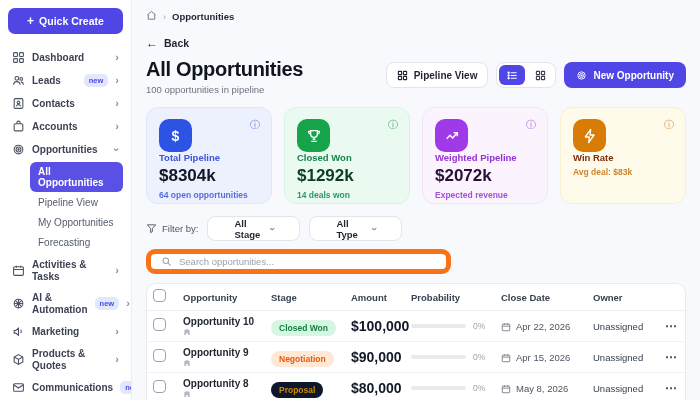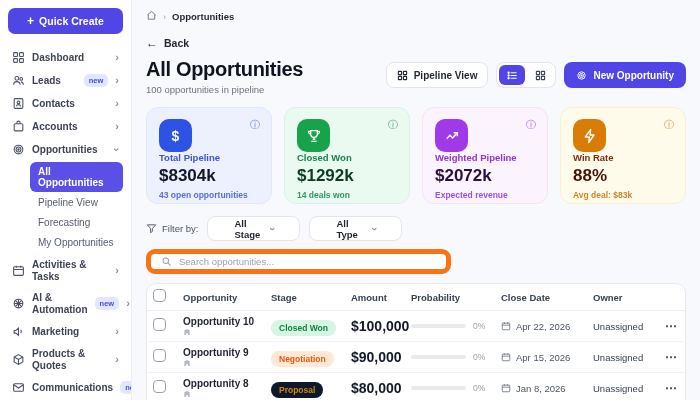--- a/index.html
+++ b/index.html
@@ -94,21 +94,21 @@
   .opp-sub-icon svg { width:8px; height:8px; }
   .badge { display:inline-block; font-size:8.5px; font-weight:bold; padding:3px 8px; border-radius:9px; }
   .badge-closed-won   { background:#d5f6e3; color:#15803d; }
   .badge-negotiation  { background:#ffe8d5; color:#ea580c; }
   .badge-proposal     { background:#0f172a; color:#ca8a04; }
   .amount { font-size:14px; font-weight:bold; color:#111827; }
   .prob-cell { display:flex; align-items:center; gap:7px; }
   .pbar { width:55px; height:4px; background:#e8eaee; border-radius:2px; overflow:hidden; }
   .pfill { display:block; height:100%; background:#4f46e5; width:0%; }
   .ppct { font-size:8.5px; color:#9ca3af; }
-  .date-cell { display:flex; align-items:flex-start; gap:5px; font-size:9.5px; color:#4b5563; }
+  .date-cell { display:flex; align-items:flex-end; gap:5px; font-size:9.5px; color:#4b5563; }
   .date-cell svg { width:10px; height:10px; color:#6b7280; }
   .owner { font-size:9.5px; color:#374151; }
   .row-menu { text-align:right; padding-right:6px; font-size:12px; font-weight:bold; color:#374151; letter-spacing:1px; cursor:pointer; }
 </style>
 </head>
 <body>
 
 <div class="app">
 
   <aside class="sidebar">
@@ -177,22 +177,22 @@
               <circle cx="12" cy="12" r="1.2" fill="currentColor"></circle>
             </svg>
           </span>
         <span class="nav-label">Opportunities</span>
         <span class="chev down">›</span>
       </div>
 
       <div class="subnav">
         <div class="subnav-item active">All Opportunities</div>
         <div class="subnav-item">Pipeline View</div>
+        <div class="subnav-item">My Opportunities</div>
         <div class="subnav-item">Forecasting</div>
-        <div class="subnav-item">My Opportunities</div>
       </div>
 
       <div class="nav-item">
         <span class="nicon">
             <svg viewBox="0 0 24 24" fill="none" stroke="currentColor" stroke-width="2">
               <rect x="3" y="5" width="18" height="16" rx="2"></rect>
               <path d="M3 10h18M8 3v4M16 3v4"></path>
             </svg>
           </span>
         <span class="nav-label">Activities &amp; Tasks</span>
@@ -315,21 +315,21 @@
       </div>
     </div>
 
     <div class="cards">
 
       <div class="card c-blue">
         <div class="card-icon">$</div>
         <span class="card-info">ⓘ</span>
         <div class="card-label">Total Pipeline</div>
         <div class="card-value">$8304k</div>
-        <div class="card-sub">43 open opportunities</div>
+        <div class="card-sub">64 open opportunities</div>
       </div>
 
       <div class="card c-green">
         <div class="card-icon">
             <svg viewBox="0 0 24 24" fill="none" stroke="currentColor" stroke-width="2">
               <path d="M7 4h10v5a5 5 0 0 1-10 0z"></path>
               <path d="M7 5H4a3 3 0 0 0 3 4M17 5h3a3 3 0 0 1-3 4"></path>
               <path d="M12 14v3M8 20h8M10 17h4"></path>
             </svg>
           </div>
@@ -353,21 +353,20 @@
       </div>
 
       <div class="card c-amber">
         <div class="card-icon">
             <svg viewBox="0 0 24 24" fill="none" stroke="currentColor" stroke-width="2" stroke-linejoin="round">
               <path d="M13 2L5 13.5h6L10 22l8-11.5h-6z"></path>
             </svg>
           </div>
         <span class="card-info">ⓘ</span>
         <div class="card-label">Win Rate</div>
-        <div class="card-value">88%</div>
         <div class="card-sub">Avg deal: $83k</div>
       </div>
 
     </div>
 
     <div class="filter-row">
       <span class="filter-label">
         <svg viewBox="0 0 24 24" fill="none" stroke="currentColor" stroke-width="2">
             <path d="M3 4h18l-7 8v6.5l-4 2.5v-9z"></path>
           </svg>
@@ -478,21 +477,21 @@
             <span class="pbar">
               <span class="pfill" style="width: 0%;"></span>
             </span>
             <span class="ppct">0%</span>
           </span>
         <span class="date-cell">
             <svg viewBox="0 0 24 24" fill="none" stroke="currentColor" stroke-width="2">
               <rect x="3" y="5" width="18" height="16" rx="2"></rect>
               <path d="M3 10h18M8 3v4M16 3v4"></path>
             </svg>
-            <span>Jan 8, 2026</span>
+            <span>May 8, 2026</span>
           </span>
         <span class="owner">Unassigned</span>
         <span class="row-menu">⋯</span>
       </div>
 
     </div>
 
   </main>
 </div>
 

